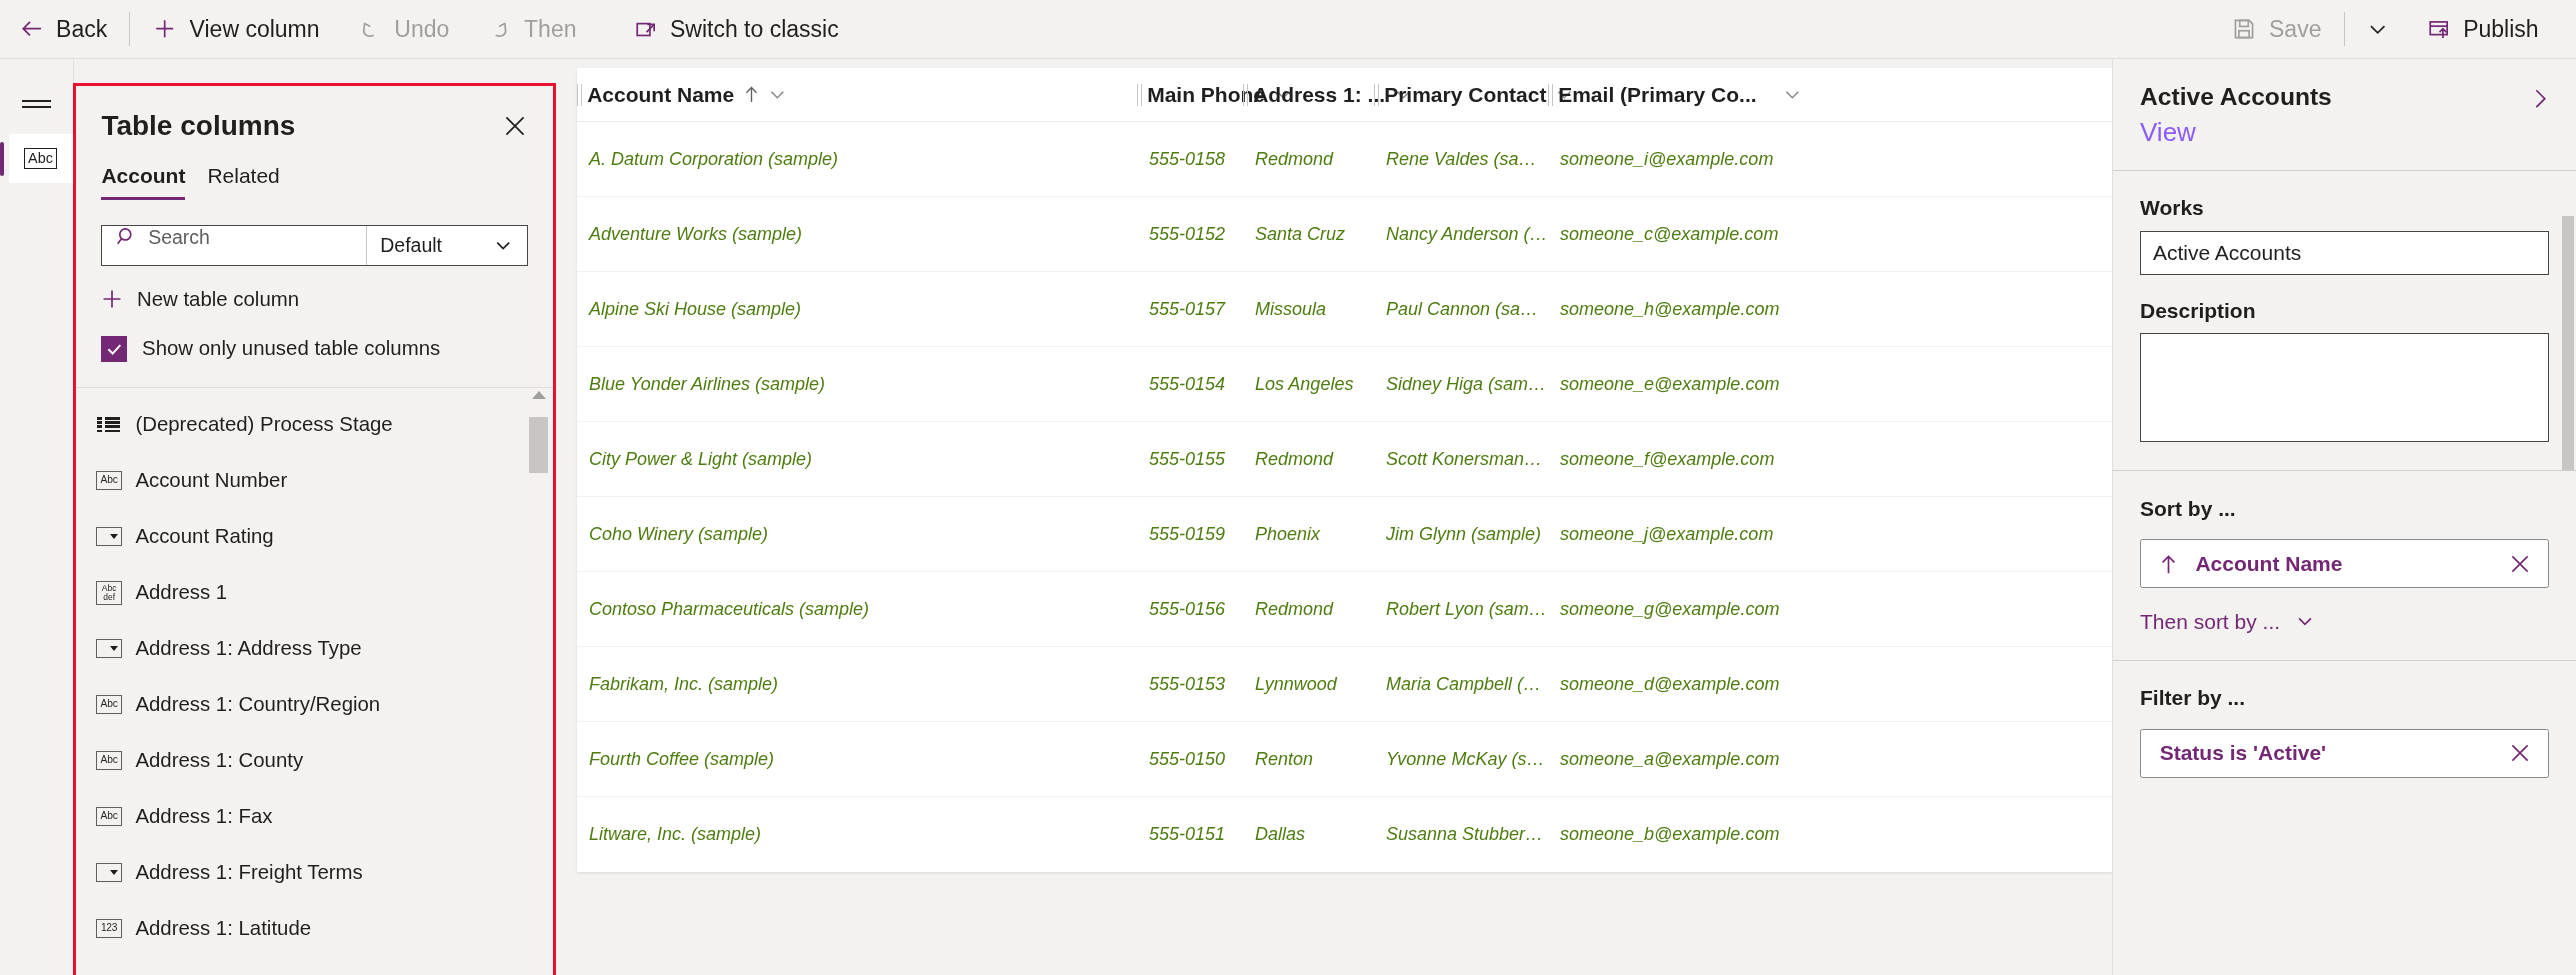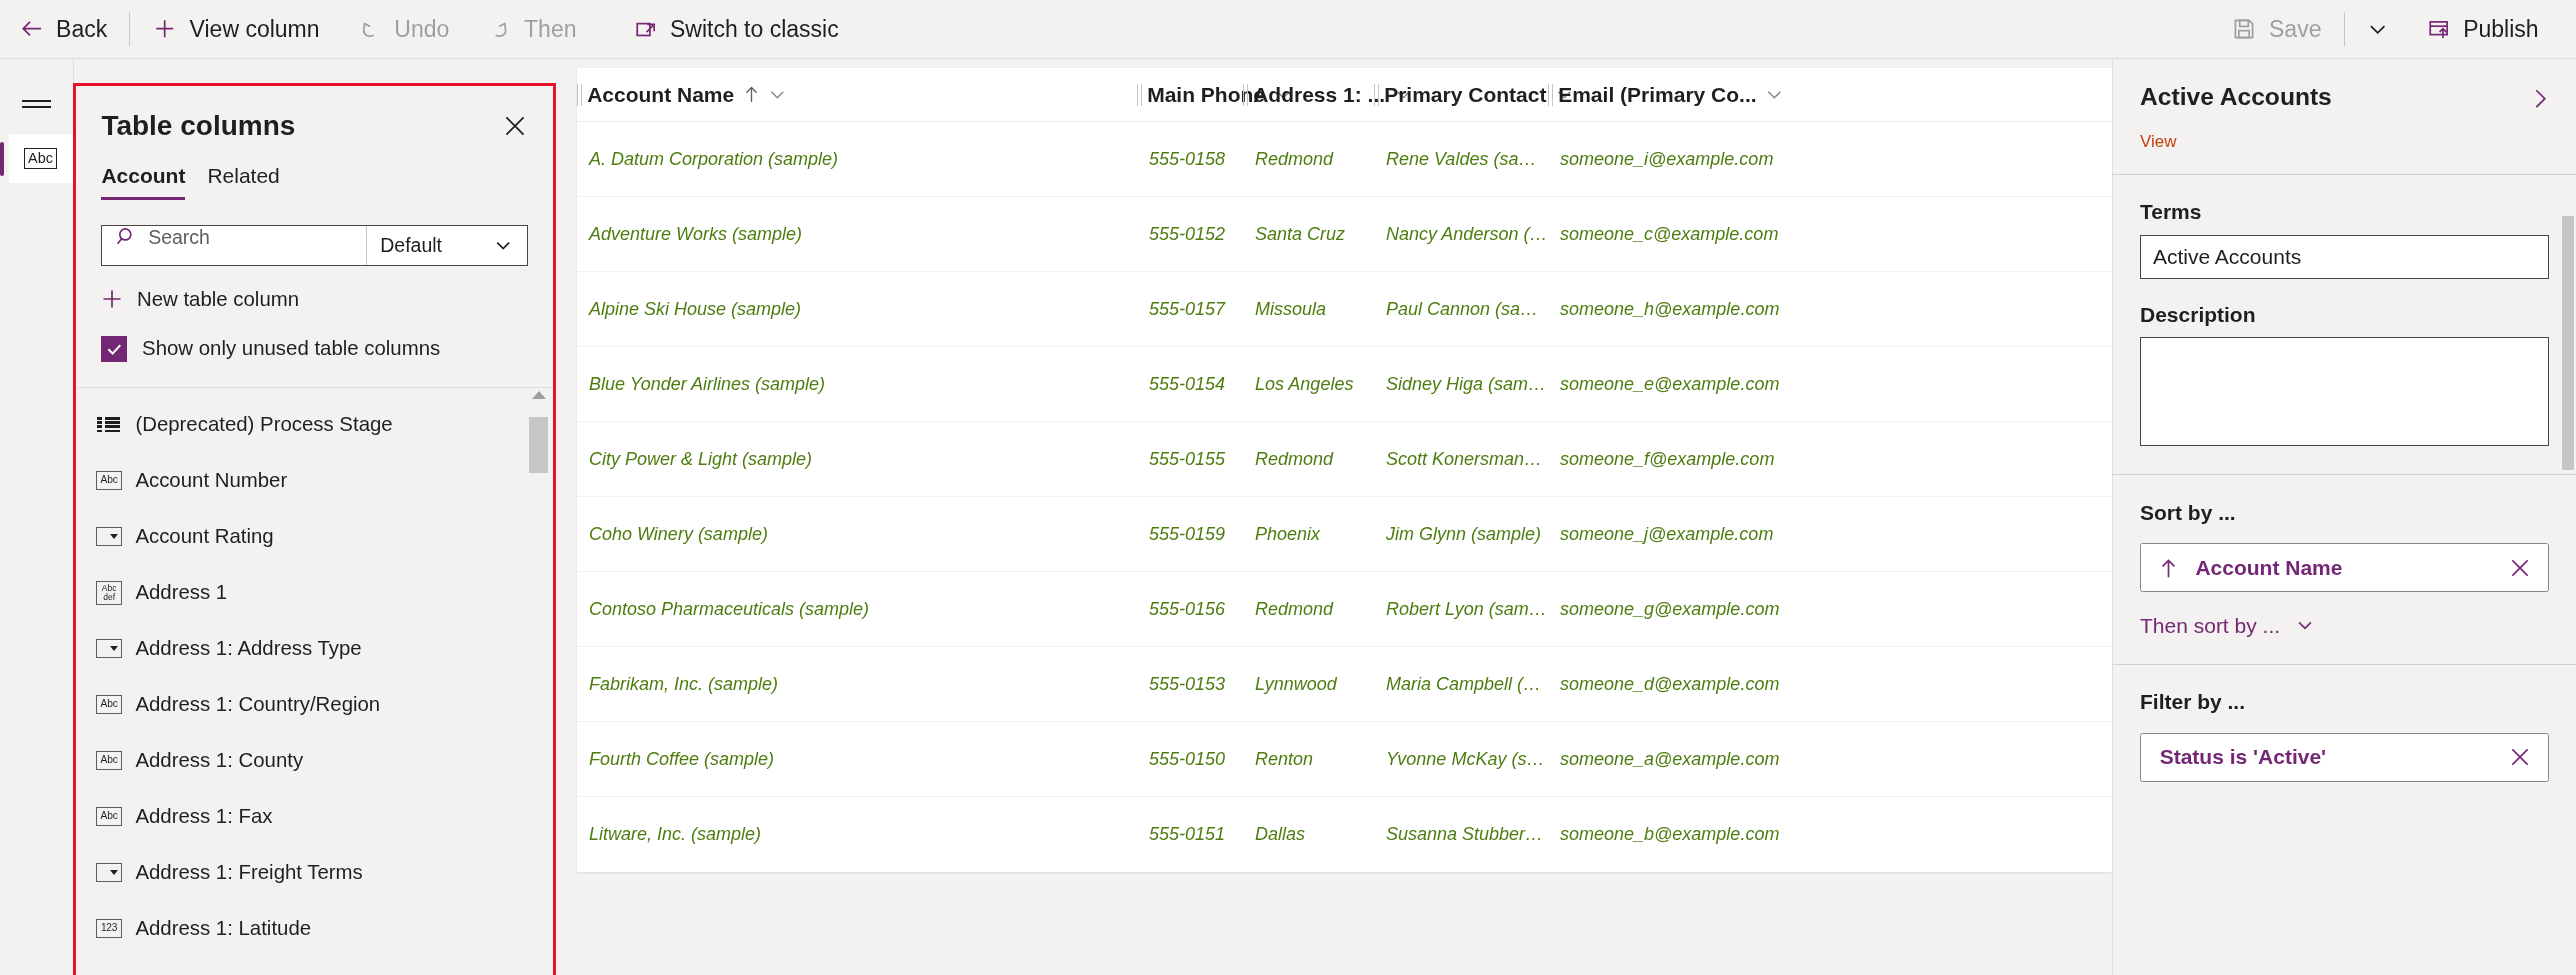--- a/index.html
+++ b/index.html
@@ -169,30 +169,30 @@
     display: flex; height: 75px; align-items: center;
     border-bottom: 0.8px solid #f3f2f1; background: #ffffff;
     font-size: 18px; color: #4d7c0f; cursor: pointer; font-style: italic;
   }
   .grow:last-child { border-bottom: none; }
   .gc { padding-left: 12px; white-space: nowrap; overflow: hidden; text-overflow: ellipsis; }
   .w0 { width: 560px; }
   .w1 { width: 106px; }
   .w2 { width: 131px; }
   .w3 { width: 174px; }
-  .w4 { width: 254px; }
+  .w4 { width: 254px; justify-content: space-between; }
 
   
   .props {
     position: absolute; right: 0; top: 59px; width: 464px; height: 916px;
     background: #f3f2f1; border-left: 0.8px solid #e1dfdd;
   }
   .pr-head { position: relative; padding: 24px 27px 22px 27px; border-bottom: 0.8px solid #d2d0ce; }
   .pr-title { font-size: 24.6px; font-weight: 700; color: #201f1e; }
-  .pr-sub { font-size: 17px; color: #c2410c; margin-top: 21px; }
+  .pr-sub { font-size: 26px; color: #8b5cf6; margin-top: 6px; }
   .pr-expand {
     position: absolute; right: 22px; top: 25.4px; width: 29px; height: 29px;
     display:flex; align-items:center; justify-content:center; cursor: pointer;
   }
   .pr-sec { padding: 25.4px 27px 25.4px 27px; border-bottom: 0.8px solid #d2d0ce; }
   .pr-lab { font-size: 21px; font-weight: 700; color: #201f1e; margin-bottom: 10.2px; }
   .pr-input {
     width: 100%; height: 44px; background: #ffffff; border: 0.8px solid #484644;
     font-size: 21px; color: #201f1e; padding: 0 12px;
     font-family: "Liberation Sans", sans-serif; outline: none;
@@ -618,21 +618,21 @@
       <div class="pr-title">Active Accounts</div>
       <div class="pr-sub">View</div>
       <div class="pr-expand">
         <svg width="25.4" height="25.4" viewBox="0 0 30 30">
             <path d="M11 5 L21 15 L11 25" stroke="#742774" stroke-width="2" fill="none"></path>
           </svg>
       </div>
     </div>
 
     <div class="pr-sec">
-      <div class="pr-lab">Terms</div>
+      <div class="pr-lab">Works</div>
       <input class="pr-input" type="text" value="Active Accounts" style="">
       <div class="pr-lab" style="margin-top:24px">Description</div>
       <textarea class="pr-textarea" style=""></textarea>
     </div>
 
     <div class="pr-sec">
       <div class="pr-lab" style="margin-bottom:18.7px">Sort by ...</div>
       <div class="chip">
         <div class="ct">
           <span>

